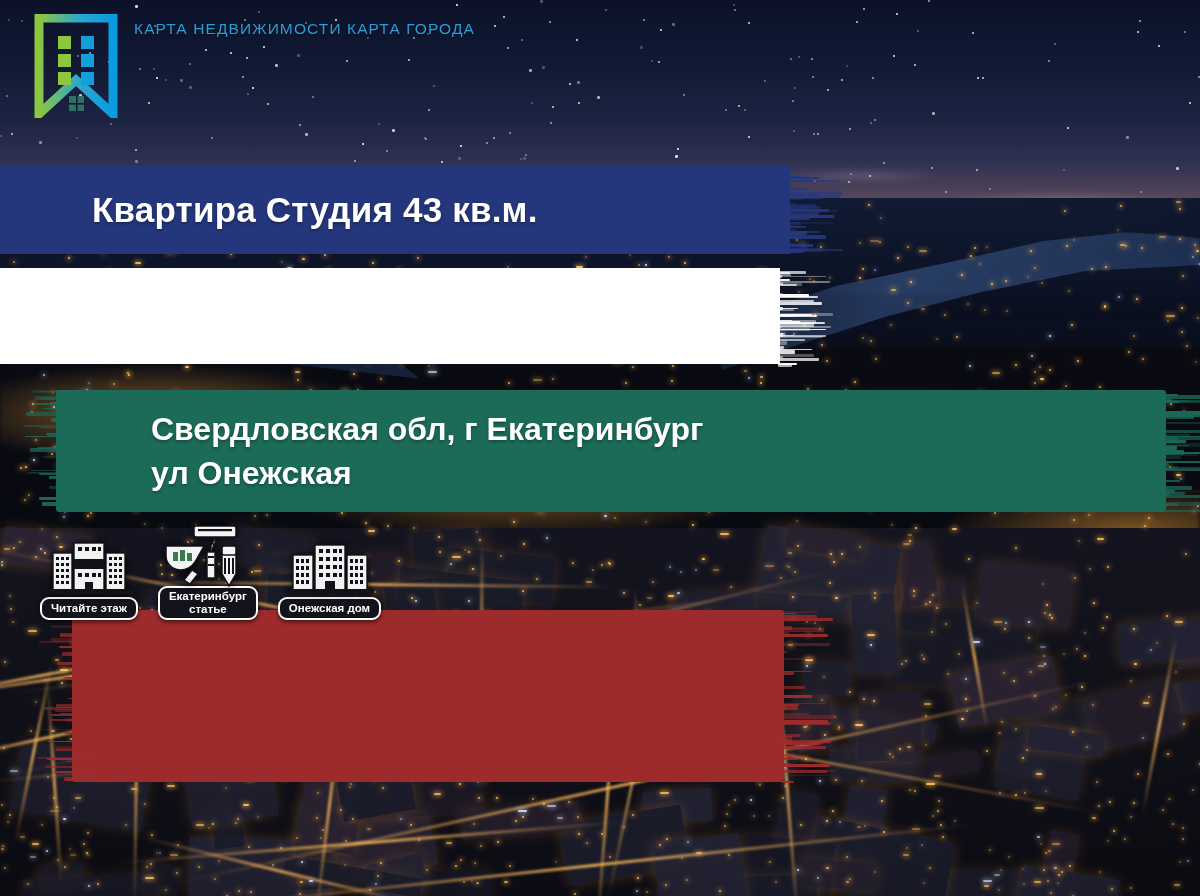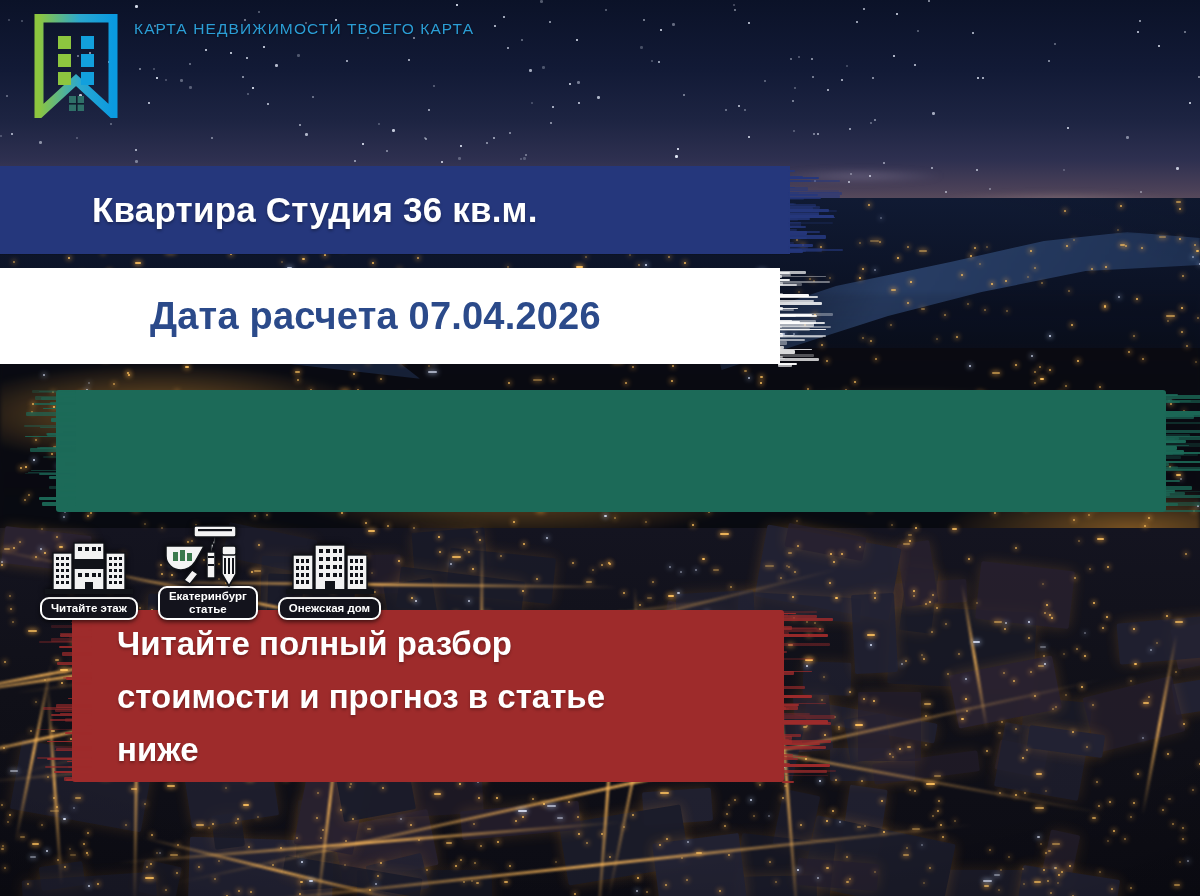--- a/index.html
+++ b/index.html
@@ -1708,21 +1708,21 @@
         <rect x="47" y="22" width="13" height="13" fill="#12a0dd"></rect>
         <rect x="24" y="40" width="13" height="13" fill="#8dc63f"></rect>
         <rect x="47" y="40" width="13" height="13" fill="#12a0dd"></rect>
         <rect x="24" y="58" width="13" height="13" fill="#8dc63f"></rect>
         <rect x="47" y="58" width="13" height="13" fill="#12a0dd"></rect>
         <rect x="35" y="82" width="15" height="15" fill="#2f6f68"></rect>
         <rect x="42" y="82" width="1.6" height="15" fill="#0f1b2e"></rect>
         <rect x="35" y="89" width="15" height="1.6" fill="#0f1b2e"></rect>
       </svg>
       <div class="brand">
-        <div class="brand-tag">КАРТА НЕДВИЖИМОСТИ ТВОЕГО КАРТА</div>
+        <div class="brand-tag">КАРТА НЕДВИЖИМОСТИ КАРТА ГОРОДА</div>
       </div>
     </div>
   </div>
 
   <div class="banner" id="banner-title">
     <div class="paint"></div>
     <div class="streaks r">
         <span style="left:0;top:41.9%;width:8px;height:2.4px;background:rgb(37, 55, 124);opacity:0.30"></span>
         <span style="left:0;top:95.7%;width:15px;height:2.3px;background:rgb(37, 55, 124);opacity:0.88"></span>
         <span style="left:0;top:68.1%;width:18px;height:1.9px;background:rgb(37, 55, 124);opacity:0.82"></span>
@@ -1765,21 +1765,21 @@
         <span style="left:0;top:53.7%;width:31px;height:3.3px;background:rgb(37, 55, 124);opacity:0.72"></span>
         <span style="left:0;top:29.5%;width:54px;height:3.3px;background:rgb(37, 55, 124);opacity:0.62"></span>
         <span style="left:0;top:43.1%;width:28px;height:3.5px;background:rgb(37, 55, 124);opacity:0.54"></span>
         <span style="left:0;top:32.8%;width:52px;height:3.5px;background:rgb(37, 55, 124);opacity:0.65"></span>
         <span style="left:0;top:24.3%;width:7px;height:1.0px;background:rgb(37, 55, 124);opacity:0.70"></span>
         <span style="left:0;top:29.3%;width:11px;height:2.6px;background:rgb(37, 55, 124);opacity:0.38"></span>
         <span style="left:0;top:63.7%;width:45px;height:2.0px;background:rgb(37, 55, 124);opacity:0.25"></span>
         <span style="left:0;top:15.8%;width:52px;height:2.3px;background:rgb(37, 55, 124);opacity:0.54"></span>
         <span style="left:0;top:24.2%;width:20px;height:3.4px;background:rgb(37, 55, 124);opacity:0.54"></span>
       </div>
-    <div class="txt">Квартира Студия 36 кв.м.</div>
+    <div class="txt">Квартира Студия 43 кв.м.</div>
   </div>
 
   <div class="banner" id="banner-date">
     <div class="paint"></div>
     <div class="streaks r">
         <span style="left:0;top:47.9%;width:34px;height:2.1px;background:rgb(255, 255, 255);opacity:0.67"></span>
         <span style="left:0;top:35.5%;width:44px;height:3.1px;background:rgb(255, 255, 255);opacity:0.84"></span>
         <span style="left:0;top:27.3%;width:31px;height:2.3px;background:rgb(255, 255, 255);opacity:0.97"></span>
         <span style="left:0;top:47.5%;width:34px;height:2.6px;background:rgb(255, 255, 255);opacity:0.85"></span>
         <span style="left:0;top:69.7%;width:16px;height:1.4px;background:rgb(255, 255, 255);opacity:0.46"></span>
@@ -1820,21 +1820,20 @@
         <span style="left:0;top:99.4%;width:19px;height:1.2px;background:rgb(255, 255, 255);opacity:0.96"></span>
         <span style="left:0;top:76.1%;width:9px;height:3.9px;background:rgb(255, 255, 255);opacity:0.39"></span>
         <span style="left:0;top:16.8%;width:19px;height:2.1px;background:rgb(255, 255, 255);opacity:0.67"></span>
         <span style="left:0;top:69.3%;width:48px;height:2.4px;background:rgb(255, 255, 255);opacity:0.60"></span>
         <span style="left:0;top:67.5%;width:4px;height:1.7px;background:rgb(255, 255, 255);opacity:0.94"></span>
         <span style="left:0;top:29.2%;width:40px;height:2.4px;background:rgb(255, 255, 255);opacity:0.78"></span>
         <span style="left:0;top:47.2%;width:55px;height:3.0px;background:rgb(255, 255, 255);opacity:0.32"></span>
         <span style="left:0;top:6.1%;width:13px;height:1.9px;background:rgb(255, 255, 255);opacity:0.48"></span>
         <span style="left:0;top:83.9%;width:34px;height:1.8px;background:rgb(255, 255, 255);opacity:0.81"></span>
       </div>
-    <div class="txt">Дата расчета 07.04.2026</div>
   </div>
 
   <div class="banner" id="banner-address">
     <div class="paint"></div>
     <div class="streaks r">
         <span style="left:0;top:20.1%;width:14px;height:1.6px;background:rgb(28, 106, 88);opacity:0.51"></span>
         <span style="left:0;top:58.6%;width:49px;height:1.8px;background:rgb(28, 106, 88);opacity:0.88"></span>
         <span style="left:0;top:98.2%;width:41px;height:2.7px;background:rgb(28, 106, 88);opacity:0.70"></span>
         <span style="left:0;top:8.1%;width:45px;height:3.5px;background:rgb(28, 106, 88);opacity:0.58"></span>
         <span style="left:0;top:92.3%;width:14px;height:3.1px;background:rgb(28, 106, 88);opacity:0.68"></span>
@@ -1925,20 +1924,24 @@
         <span style="right:0;top:87.6%;width:27px;height:2.0px;background:rgb(28, 106, 88);opacity:0.53"></span>
         <span style="right:0;top:19.2%;width:10px;height:1.5px;background:rgb(28, 106, 88);opacity:0.97"></span>
         <span style="right:0;top:28.5%;width:13px;height:2.2px;background:rgb(28, 106, 88);opacity:0.30"></span>
         <span style="right:0;top:67.4%;width:6px;height:3.4px;background:rgb(28, 106, 88);opacity:0.59"></span>
         <span style="right:0;top:47.7%;width:46px;height:3.7px;background:rgb(28, 106, 88);opacity:0.72"></span>
         <span style="right:0;top:35.2%;width:30px;height:2.3px;background:rgb(28, 106, 88);opacity:0.51"></span>
         <span style="right:0;top:87.4%;width:24px;height:2.9px;background:rgb(28, 106, 88);opacity:0.37"></span>
         <span style="right:0;top:67.5%;width:48px;height:1.1px;background:rgb(28, 106, 88);opacity:0.44"></span>
         <span style="right:0;top:93.0%;width:9px;height:2.1px;background:rgb(28, 106, 88);opacity:0.60"></span>
       </div>
+    <div class="txt">
+      <div>Свердловская обл, г Екатеринбург</div>
+      <div>ул Онежская</div>
+    </div>
   </div>
 
   <div class="badges">
 
     <div class="badge">
       <svg class="glyph" width="92" height="62" viewBox="0 0 92 62">
         <g stroke="#111319" stroke-width="1.4" fill="#f2f2f2">
           <rect x="10" y="14" width="19" height="40"></rect>
           <rect x="63" y="14" width="19" height="40"></rect>
           <rect x="31" y="4" width="30" height="50"></rect>
@@ -2172,20 +2175,15 @@
         <span style="right:0;top:60.2%;width:41px;height:2.0px;background:rgb(158, 43, 43);opacity:0.78"></span>
         <span style="right:0;top:90.9%;width:47px;height:2.1px;background:rgb(158, 43, 43);opacity:0.57"></span>
         <span style="right:0;top:27.1%;width:16px;height:1.1px;background:rgb(158, 43, 43);opacity:0.69"></span>
         <span style="right:0;top:6.8%;width:21px;height:1.6px;background:rgb(158, 43, 43);opacity:0.52"></span>
         <span style="right:0;top:0.5%;width:38px;height:1.2px;background:rgb(158, 43, 43);opacity:0.89"></span>
         <span style="right:0;top:3.1%;width:47px;height:3.1px;background:rgb(158, 43, 43);opacity:0.85"></span>
         <span style="right:0;top:18.2%;width:53px;height:2.0px;background:rgb(158, 43, 43);opacity:0.35"></span>
         <span style="right:0;top:69.0%;width:55px;height:1.0px;background:rgb(158, 43, 43);opacity:0.28"></span>
         <span style="right:0;top:93.7%;width:38px;height:2.3px;background:rgb(158, 43, 43);opacity:0.90"></span>
       </div>
-    <div class="txt">
-      <div>Читайте полный разбор</div>
-      <div>стоимости и прогноз в статье</div>
-      <div>ниже</div>
-    </div>
   </div>
 
 </div>
 
 </body></html>

